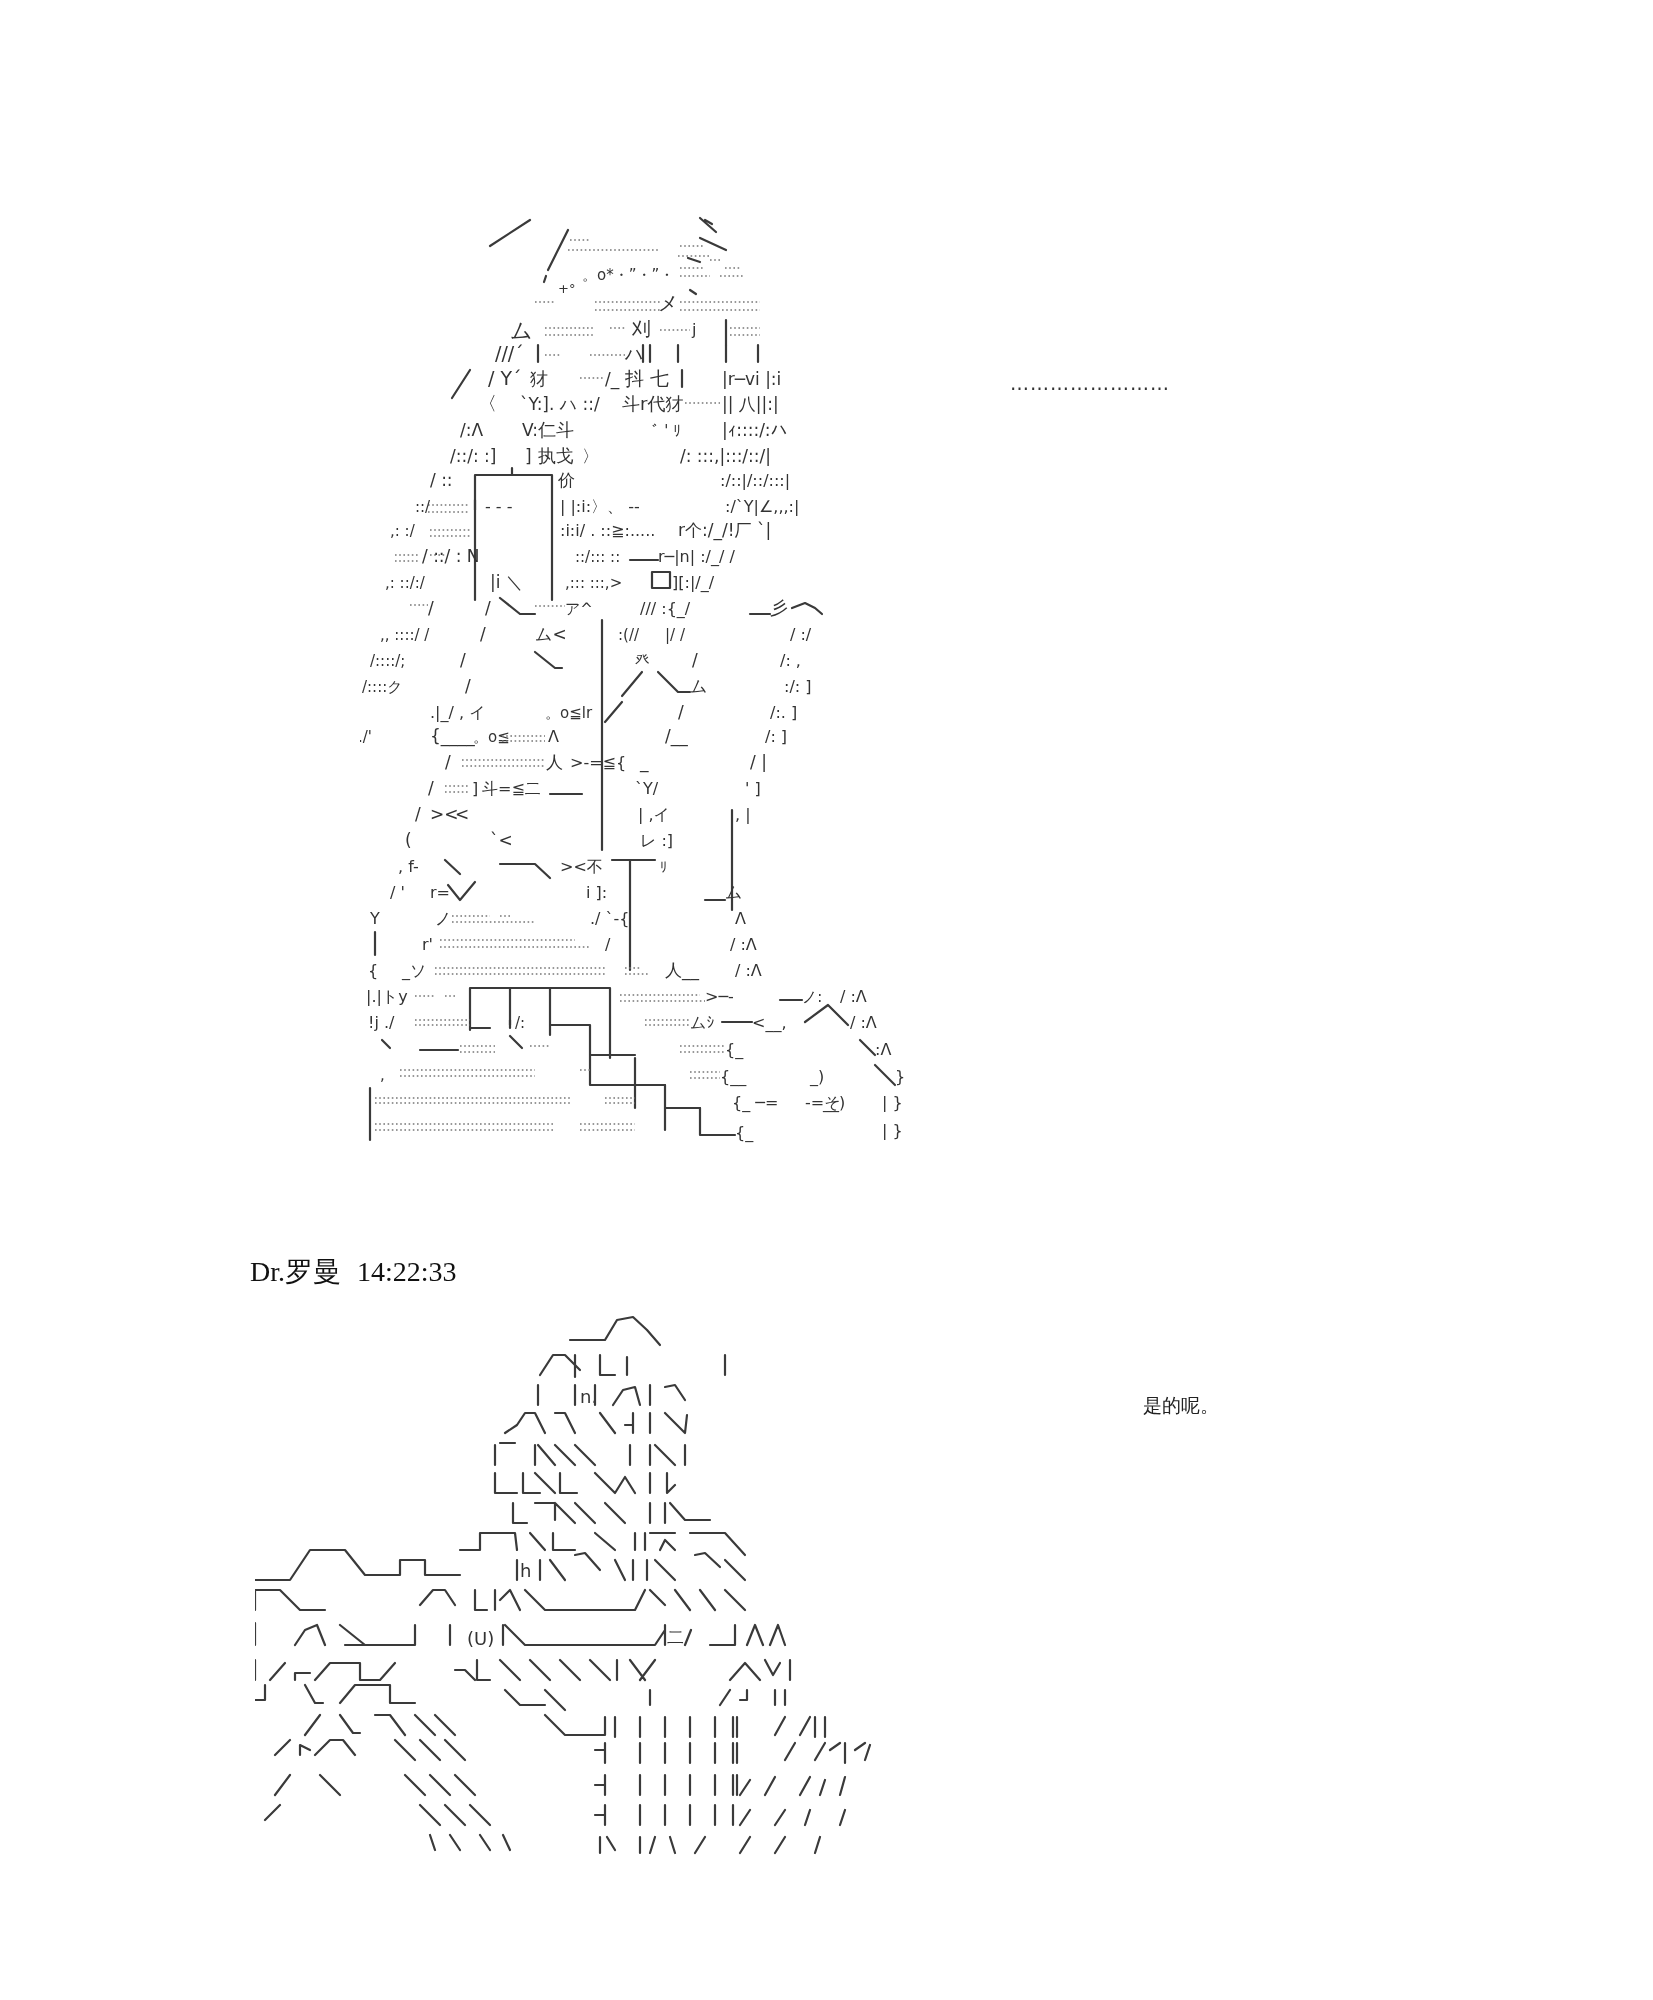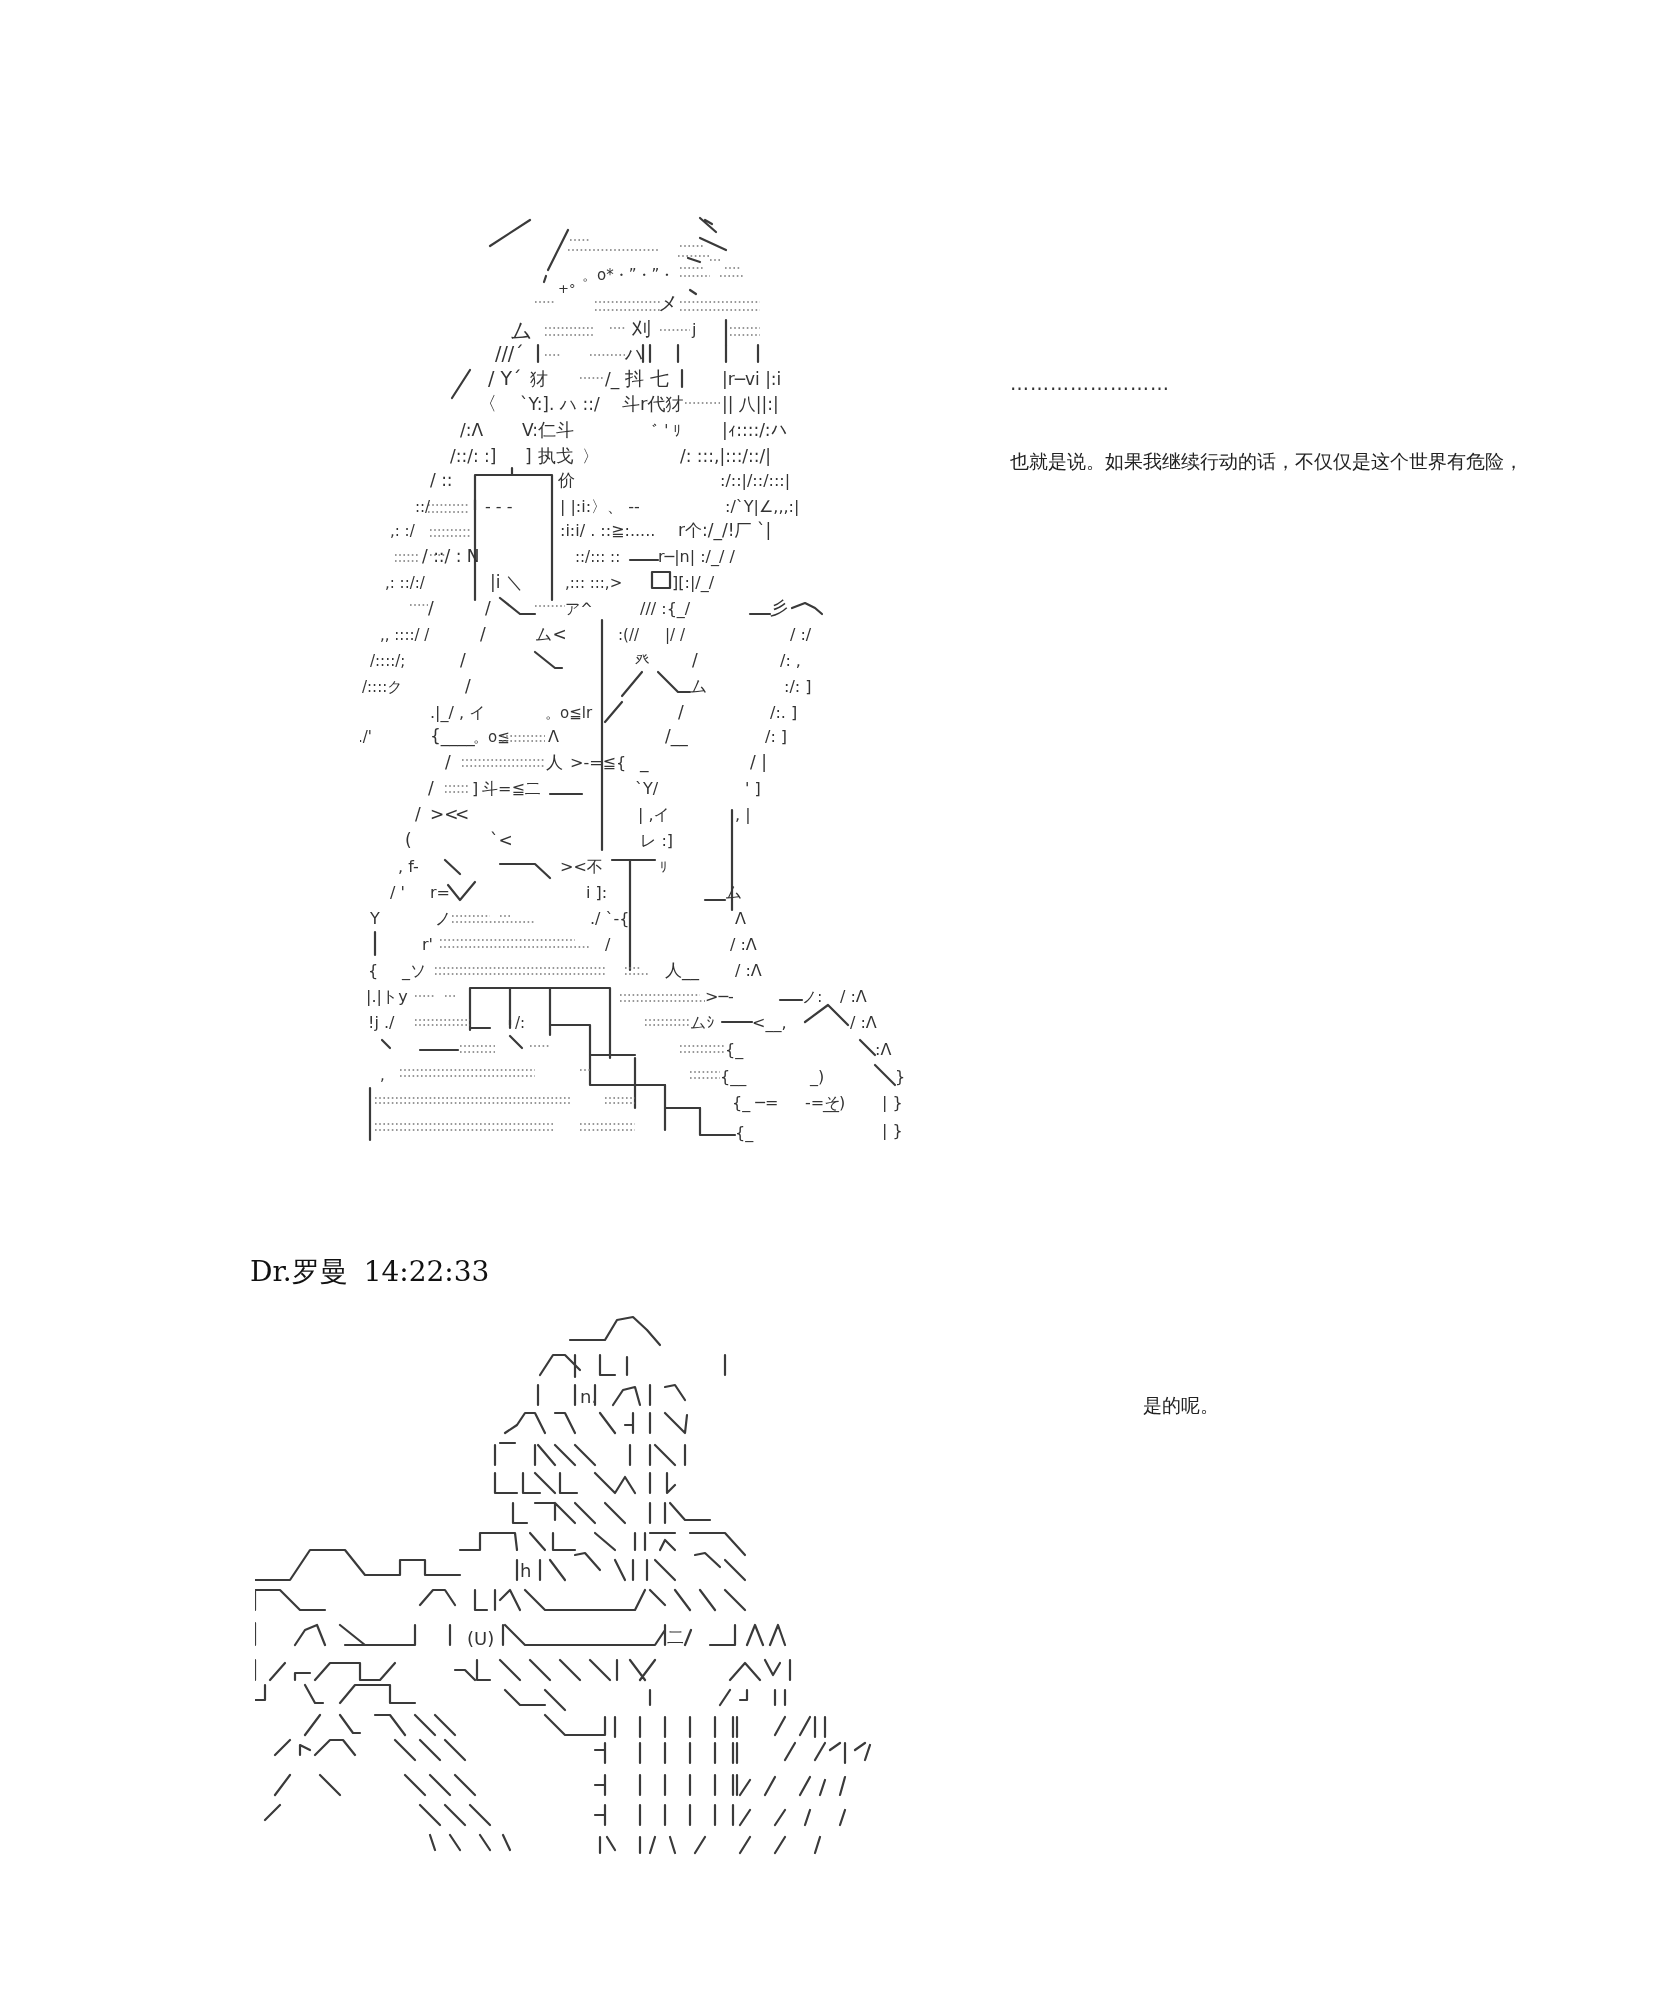--- a/index.html
+++ b/index.html
@@ -6,21 +6,21 @@
   body { width:1653px; height:2000px; position:relative; overflow:hidden; font-family:"DejaVu Sans", sans-serif; color:#222; }
   .aa { position:absolute; }
   .aa svg { display:block; }
   .aa svg .s { stroke:#3a3a3a; stroke-width:2.2; fill:none; stroke-linecap:round; stroke-linejoin:round; }
   .aa svg .d { stroke:#777; stroke-width:1.4; fill:none; stroke-dasharray:1.6 2.6; }
   .aa svg text { font-family:"DejaVu Sans", sans-serif; fill:#333; }
   .dialogue { position:absolute; font-family:"DejaVu Sans", sans-serif; font-size:19px; line-height:26px; color:#222; white-space:pre; }
   .dialogue .line { display:block; }
   .dots { letter-spacing:1px; color:#333; }
   .speaker { position:absolute; left:250px; top:1253px; font-family:"DejaVu Serif", serif; font-size:28px; color:#111; }
-  .speaker span { margin-right:16px; }
+  .speaker span { margin-right:16px;font-family:Liberation Serif, serif; }
   .reply { position:absolute; left:1143px; top:1393px; font-family:"DejaVu Sans", sans-serif; font-size:19px; color:#222; }
 </style>
 </head>
 <body>
 
 <div class="aa" style="left:360px; top:210px;">
   <svg width="660" height="940" viewBox="0 0 660 940">
 
     <path class="s" d="M340 8 L356 22 M345 10 L352 14"></path>
     <path class="s" d="M340 28 L366 40"></path>
@@ -262,21 +262,20 @@
     <text x="375" y="928" font-size="16">{_</text>
     <text x="522" y="926" font-size="16">| }</text>
 
     <path class="s" d="M130 36 L170 10"></path>
     <path class="s" d="M92 188 L110 160"></path>
   </svg>
 </div>
 
 <div class="dialogue" style="left:1010px; top:318px;">
   <span class="line dots">……………………</span>
-  <span class="line">也就是说。如果我继续行动的话，不仅仅是这个世界有危险，</span>
 </div>
 
 <div class="speaker">
   <span>Dr.罗曼</span><span>14:22:33</span>
 </div>
 
 <div class="reply">
   <span>是的呢。</span>
 </div>
 

